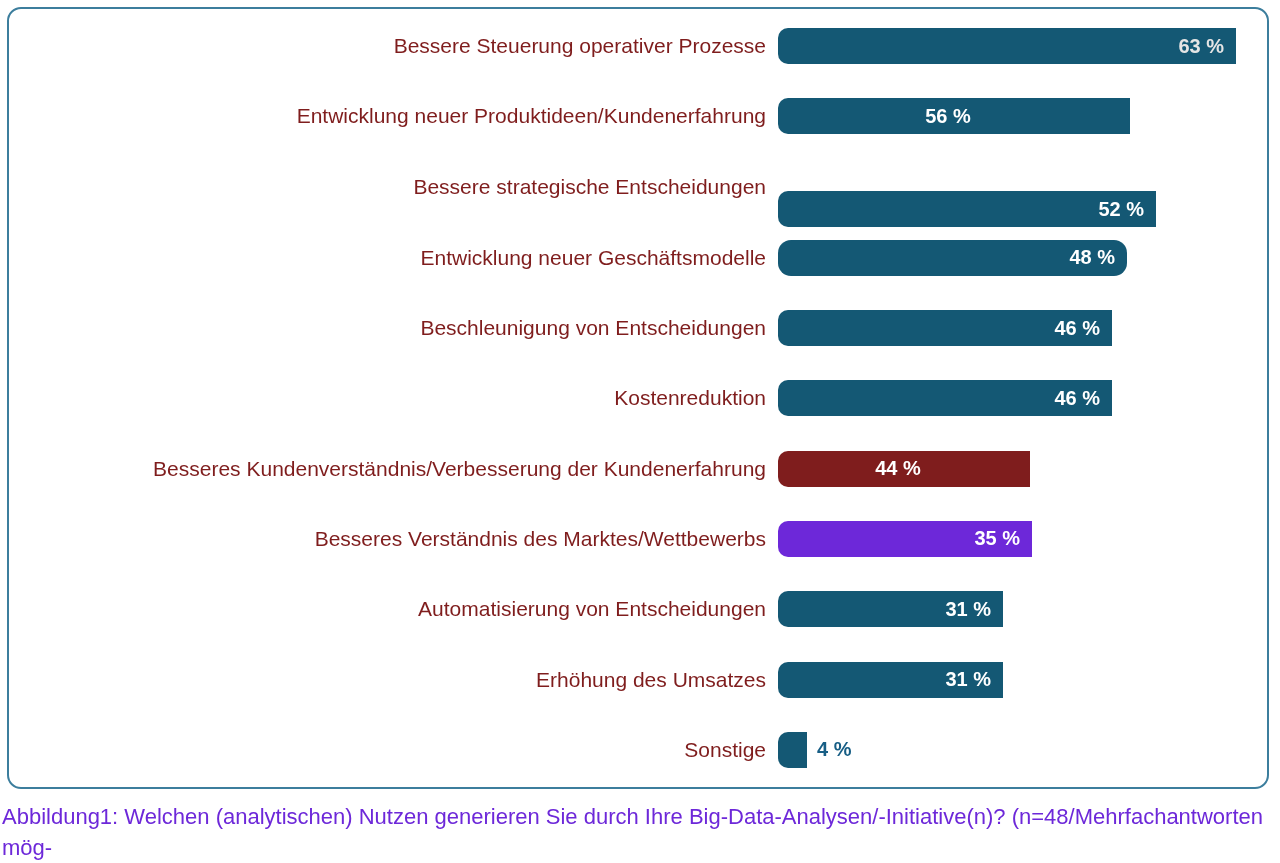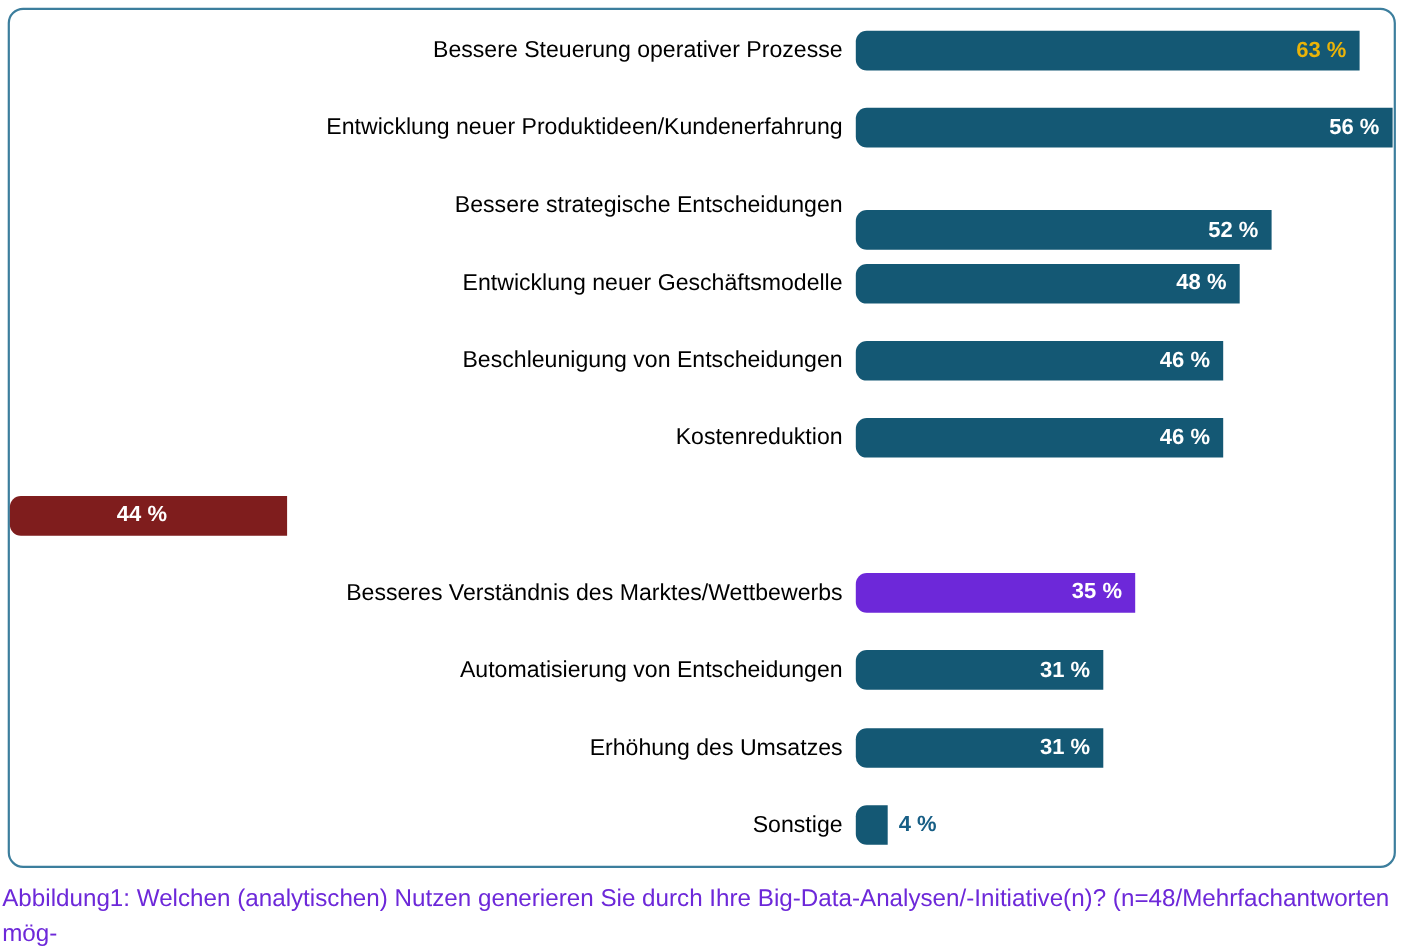--- a/index.html
+++ b/index.html
@@ -38,21 +38,21 @@
     height: 71px;
     display: flex;
     align-items: center;
   }
   .cat-label {
     width: 769px;
     padding-right: 12px;
     box-sizing: border-box;
     text-align: right;
     font-size: 21px;
-    color: #000000;
+    color: #7f1d1d;
     white-space: nowrap;
     flex: 0 0 auto;
   }
   .bar-area {
     flex: 1 1 auto;
     display: flex;
     align-items: center;
     height: 100%;
   }
   .bar {
@@ -89,44 +89,44 @@
 </style>
 </head>
 <body>
 
 <div class="chart-frame">
   <div class="rows" id="bar-chart">
       <div class="row">
         <div class="cat-label">Bessere Steuerung operativer Prozesse</div>
         <div class="bar-area">
           <div class="bar" style="width: 458px; background: rgb(20, 88, 116);">
-            <span class="val-inside" style="color: #eab308;">63 %</span>
+            <span class="val-inside" style="color: #e5e5e5;">63 %</span>
           </div>
         </div>
       </div>
       <div class="row">
         <div class="cat-label">Entwicklung neuer Produktideen/Kundenerfahrung</div>
         <div class="bar-area">
-          <div class="bar" style="width: 488px; background: rgb(20, 88, 116);">
+          <div class="bar" style="width: 352px; background: rgb(20, 88, 116); justify-content: center;">
             <span class="val-inside" style="color: rgb(255, 255, 255);">56 %</span>
           </div>
         </div>
       </div>
       <div class="row">
         <div class="cat-label">Bessere strategische Entscheidungen</div>
         <div class="bar-area">
           <div class="bar" style="width: 378px; background: rgb(20, 88, 116); margin-top: 44px;">
             <span class="val-inside" style="color: rgb(255, 255, 255);">52 %</span>
           </div>
         </div>
       </div>
       <div class="row">
         <div class="cat-label">Entwicklung neuer Geschäftsmodelle</div>
         <div class="bar-area">
-          <div class="bar" style="width: 349px; background: rgb(20, 88, 116);">
+          <div class="bar" style="width: 349px; background: rgb(20, 88, 116); border-radius: 13px;">
             <span class="val-inside" style="color: rgb(255, 255, 255);">48 %</span>
           </div>
         </div>
       </div>
       <div class="row">
         <div class="cat-label">Beschleunigung von Entscheidungen</div>
         <div class="bar-area">
           <div class="bar" style="width: 334px; background: rgb(20, 88, 116);">
             <span class="val-inside" style="color: rgb(255, 255, 255);">46 %</span>
           </div>
@@ -134,20 +134,21 @@
       </div>
       <div class="row">
         <div class="cat-label">Kostenreduktion</div>
         <div class="bar-area">
           <div class="bar" style="width: 334px; background: rgb(20, 88, 116);">
             <span class="val-inside" style="color: rgb(255, 255, 255);">46 %</span>
           </div>
         </div>
       </div>
       <div class="row">
+        <div class="cat-label">Besseres Kundenverständnis/Verbesserung der Kundenerfahrung</div>
         <div class="bar-area">
           <div class="bar" style="width: 252px; background: #7f1d1d; justify-content: center;">
             <span class="val-inside" style="color: rgb(255, 255, 255);">44 %</span>
           </div>
         </div>
       </div>
       <div class="row">
         <div class="cat-label">Besseres Verständnis des Marktes/Wettbewerbs</div>
         <div class="bar-area">
           <div class="bar" style="width: 254px; background: #6d28d9;">

